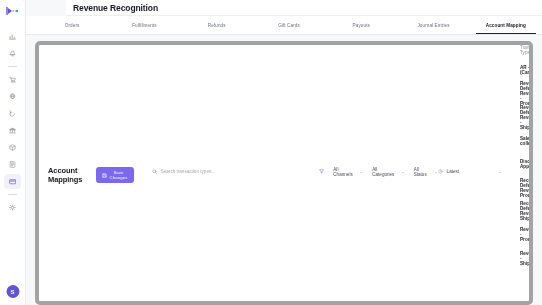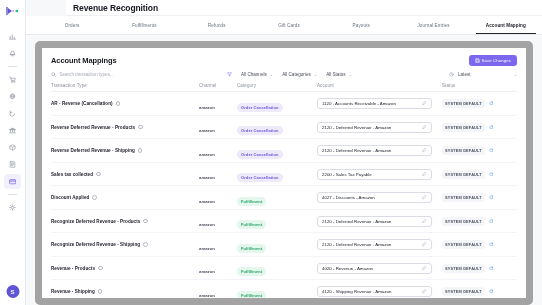--- a/index.html
+++ b/index.html
@@ -125,25 +125,25 @@
   }
 
   
   .content {
     flex: 1;
     padding: 6px 9px 0 9px;
     overflow: hidden;
   }
   .card {
     background: #ffffff;
-    border: 7px solid #a3a3a3;
+    border: 4px solid #a3a3a3;
     border-radius: 5px;
     height: 100%;
     display: flex;
-    flex-direction: column;
+    flex-direction: row;
     overflow: hidden;
   }
 
   .card-head {
     display: flex;
     align-items: center;
     justify-content: space-between;
     padding: 7px 9px 3px 9px;
   }
   .card-title {

